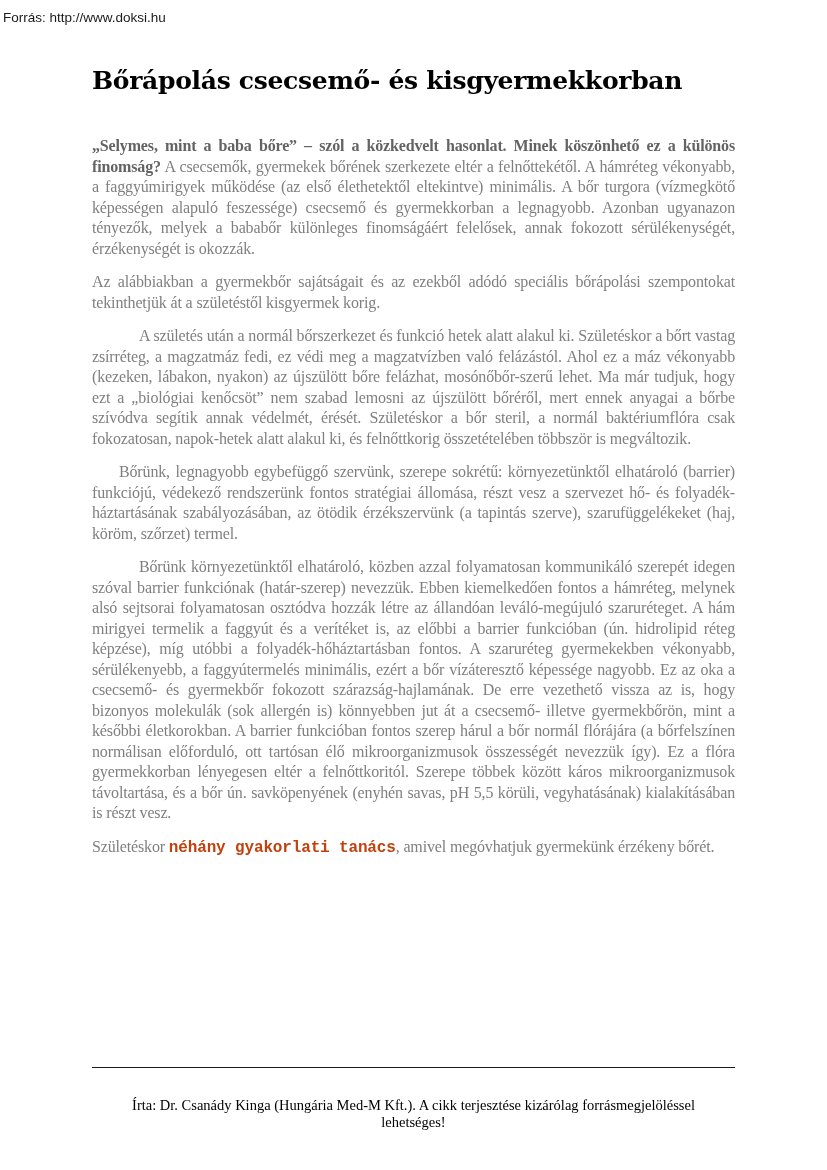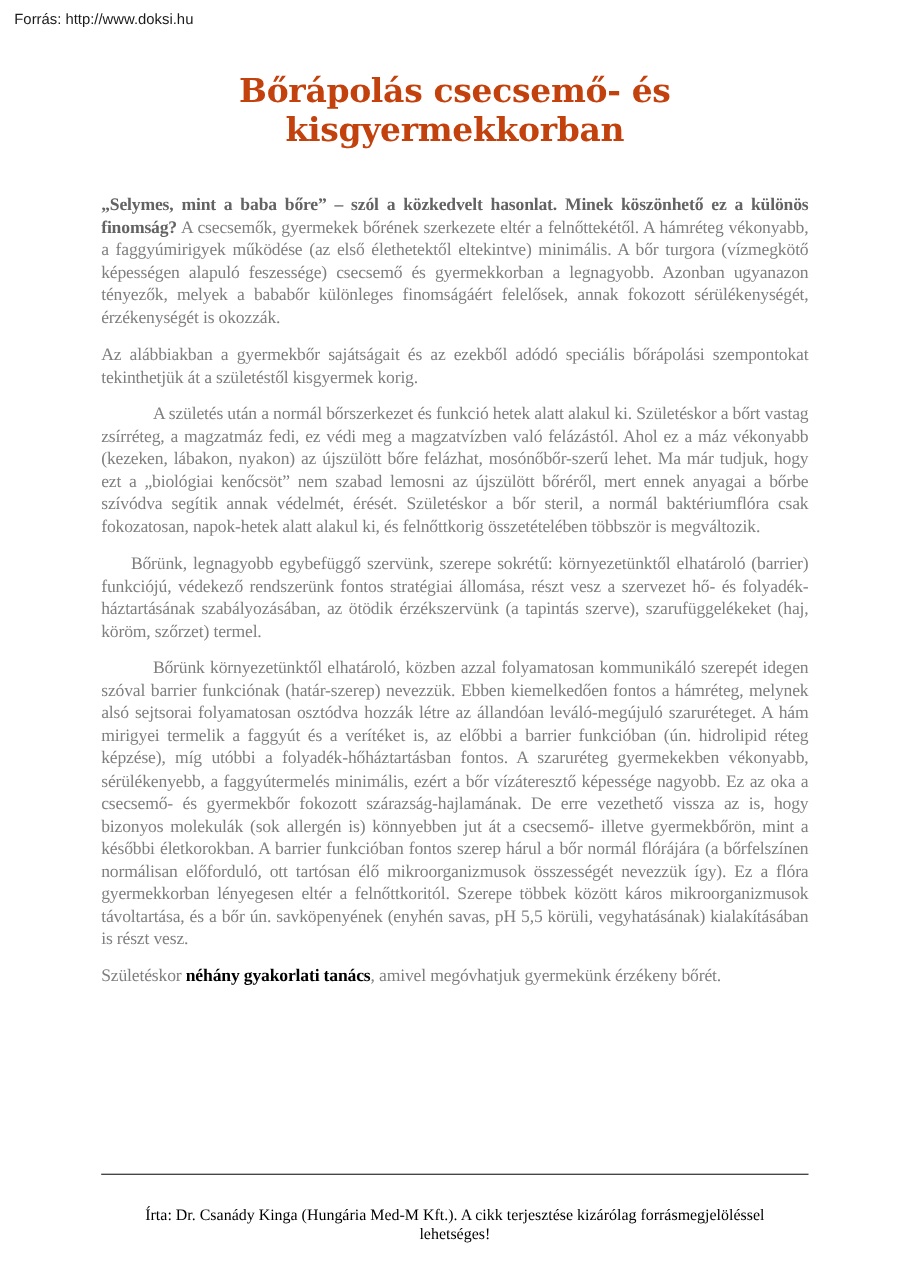--- a/index.html
+++ b/index.html
@@ -11,38 +11,37 @@
     position: relative;
     width: 827px;
     height: 1170px;
     background: #ffffff;
     overflow: hidden;
     font-family: "Liberation Serif", serif;
   }
   .source-note {
     position: absolute;
     top: 10px;
-    left: 13px;
+    left: 3px;
     font-family: "Liberation Sans", sans-serif;
     font-size: 13.5px;
     color: #1a1a1a;
   }
   .content {
     position: absolute;
     top: 0;
     left: 92px;
     width: 643px;
   }
   .article-title {
     margin: 66px 0 0 0;
-    text-align: center;
     font-family: "DejaVu Serif", serif;
-    font-size: 30px;
+    font-size: 25px;
     font-weight: bold;
-    color: #c2410c;
+    color: #000000;
     letter-spacing: -0.3px;
   }
   .body-text p {
     margin: 0 0 13px 0;
     text-align: justify;
     font-size: 16px;
     line-height: 20.5px;
     color: #7f7f7f;
     letter-spacing: -0.15px;
   }
@@ -56,21 +55,22 @@
   .indent-tab  { text-indent: 47px; }
   .indent-half { text-indent: 27px; }
   .closing-note {
     margin: 26px 0 0 0;
     text-align: center;
     font-size: 19px;
     line-height: 26px;
     color: #7f7f7f;
   }
   .closing-note .lead-bold {
-    color: #000000;
+    color: #c2410c;
+    font-family: Liberation Mono, monospace;
   }
   .footer {
     position: absolute;
     top: 1067px;
     left: 92px;
     width: 643px;
     border-top: 1.5px solid #1a1a1a;
   }
   .footer-credit {
     margin: 16px;

